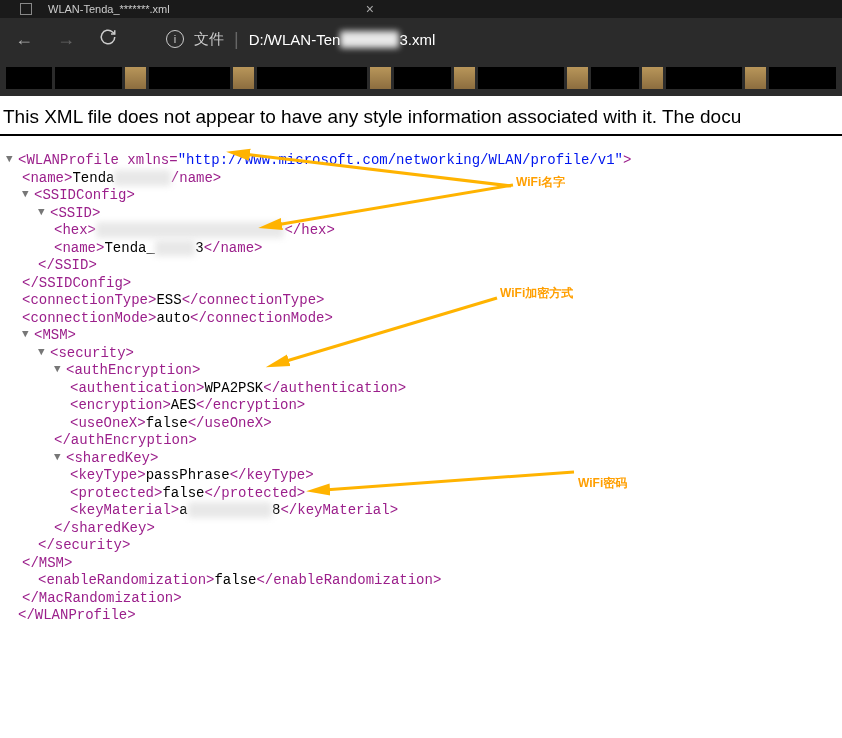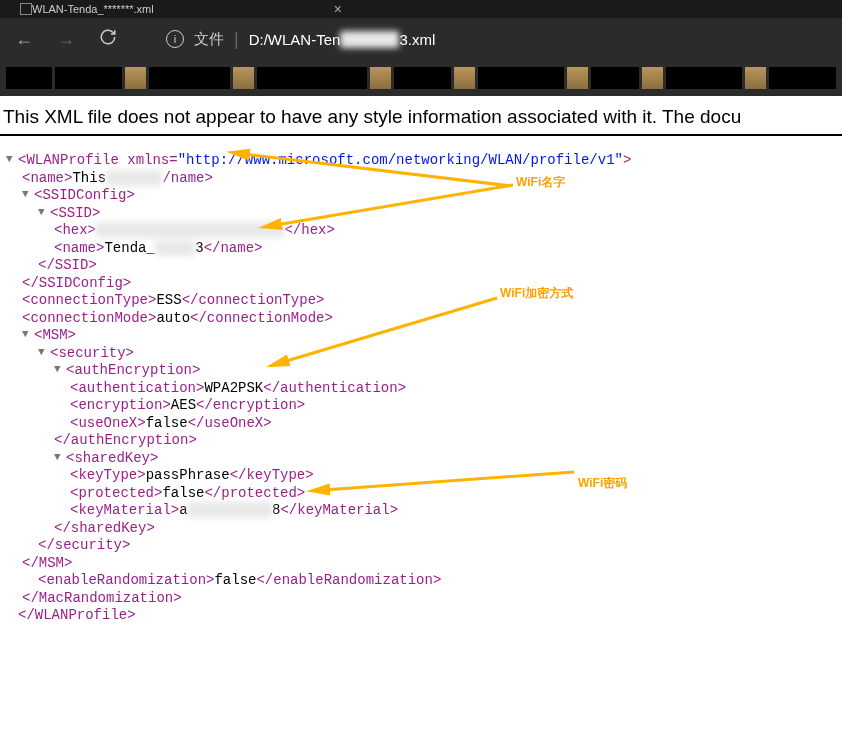--- a/index.html
+++ b/index.html
@@ -19,21 +19,21 @@
       height: 18px;
       display: flex;
       align-items: center;
       padding-left: 10px;
       font-size: 11px;
       color: #ccc;
     }
     .tab {
       display: flex;
       align-items: center;
-      gap: 0;
+      gap: 16px;
       padding: 0 10px;
       height: 100%;
     }
     .tab-icon {
       width: 12px;
       height: 12px;
       border: 1px solid #888;
       display: inline-block;
     }
     .tab-close {
@@ -205,21 +205,21 @@
   </div>
 </div>
 
 <div class="content">
   <div class="no-style-msg">This XML file does not appear to have any style information associated with it. The docu</div>
   <hr class="hr-line">
 
   <div class="xml-content">
     <div class="xml-line ind0"><span class="tri">▼</span><span class="tag">&lt;<span>WLANProfile</span></span> <span class="attr">xmlns</span><span class="eq">=</span><span class="attrval">"http://www.microsoft.com/networking/WLAN/profile/v1"</span><span class="tag">&gt;</span></div>
 
-    <div class="xml-line ind1"><span class="tag">&lt;name&gt;</span><span class="text">This</span><span class="blur" style="padding:0 24px;">x</span><span class="tag">/name&gt;</span></div>
+    <div class="xml-line ind1"><span class="tag">&lt;name&gt;</span><span class="text">Tenda</span><span class="blur" style="padding:0 24px;">x</span><span class="tag">/name&gt;</span></div>
 
     <div class="xml-line ind1"><span class="tri">▼</span><span class="tag">&lt;SSIDConfig&gt;</span></div>
 
     <div class="xml-line ind2"><span class="tri">▼</span><span class="tag">&lt;SSID&gt;</span></div>
 
     <div class="xml-line ind3"><span class="tag">&lt;hex&gt;</span><span class="blur" style="padding:0 90px;">x</span><span class="tag">&lt;/hex&gt;</span></div>
 
     <div class="xml-line ind3"><span class="tag">&lt;name&gt;</span><span class="text">Tenda_</span><span class="blur" style="padding:0 16px;">x</span><span class="text">3</span><span class="tag">&lt;/name&gt;</span></div>
 
     <div class="xml-line ind2"><span class="tag">&lt;/SSID&gt;</span></div>

